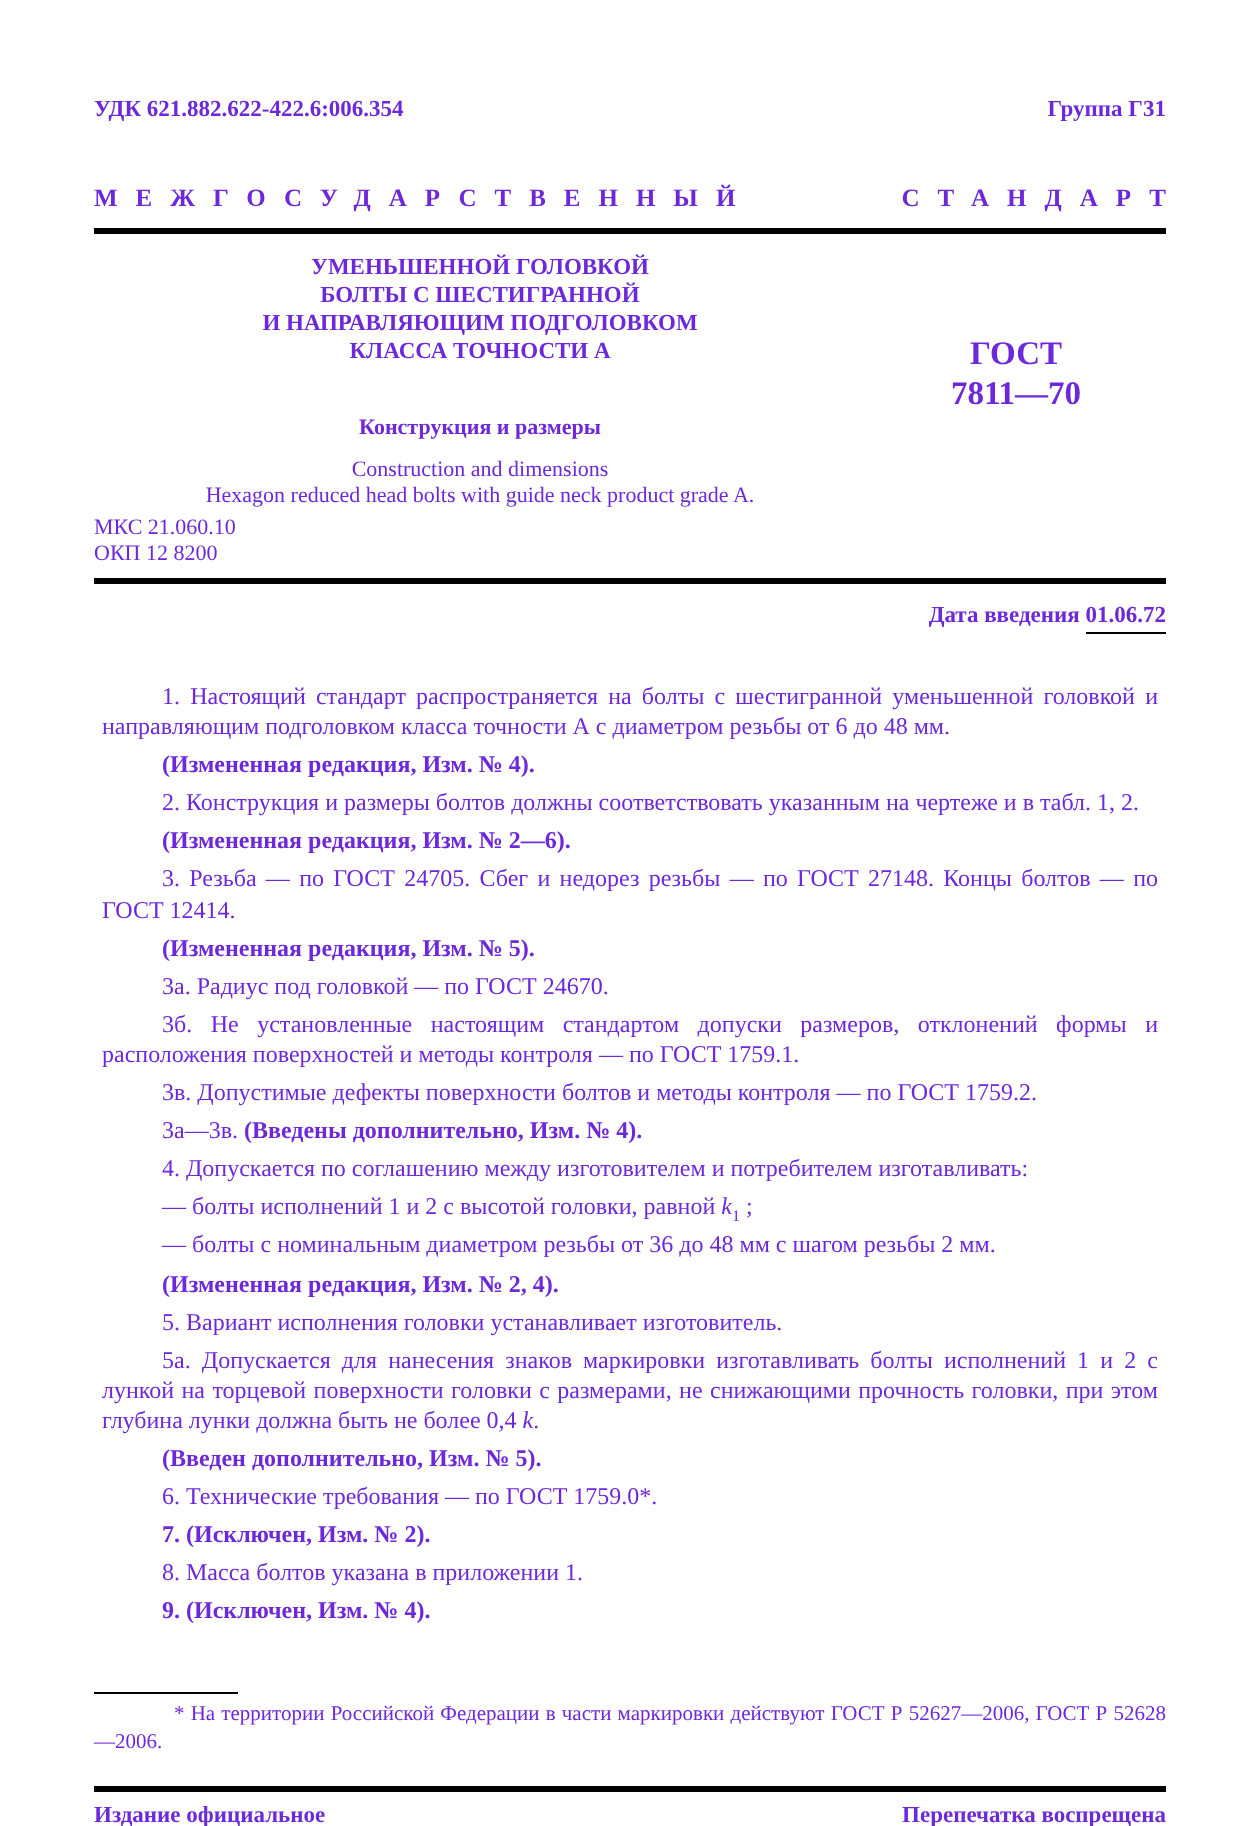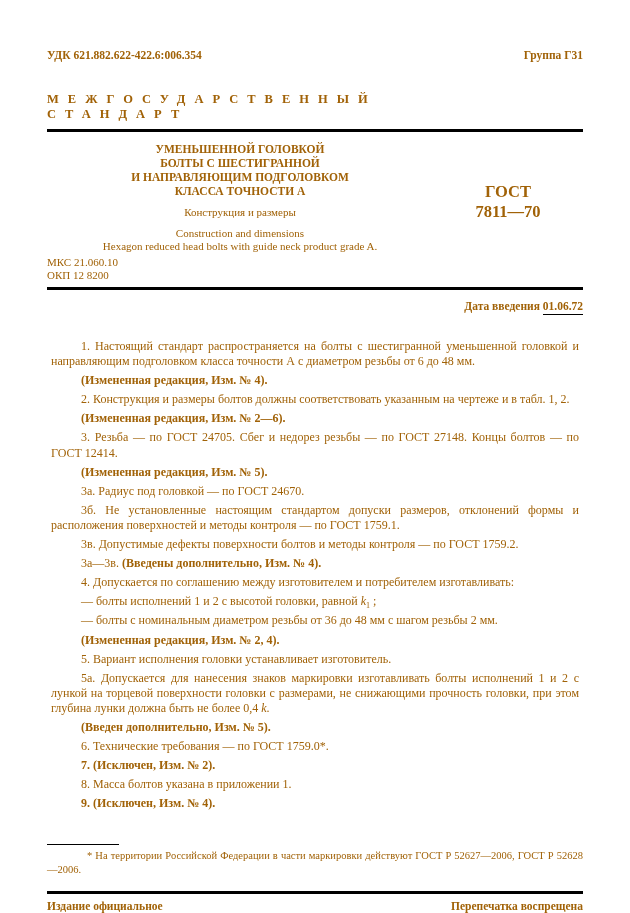--- a/index.html
+++ b/index.html
@@ -1,29 +1,29 @@
 <!DOCTYPE html>
 <html><head>
 <meta charset="utf-8">
 <style>
   html,body{margin:0;padding:0;background:#ffffff;}
   .page{
     width:630px;height:913px;background:#ffffff;box-sizing:border-box;
-    padding:48px 47px 0 47px;color:#a16207;
+    padding:48px 47px 0 47px;color:#6d28d9;
     font-family:"Liberation Serif", serif;position:relative;overflow:hidden;
   }
   .udk-row{display:flex;justify-content:space-between;font-weight:bold;font-size:11.5px;line-height:14px;}
-  .std-head{display:flex;justify-content:space-between;font-weight:bold;font-size:12.5px;line-height:15px;margin-top:30px;flex-direction:column;}
+  .std-head{display:flex;justify-content:space-between;font-weight:bold;font-size:12.5px;line-height:15px;margin-top:30px;}
   .std-head span{letter-spacing:0.72em;margin-right:-0.72em;white-space:nowrap;}
   .rule{height:3px;background:#000;}
   .rule-1{margin-top:7px;}
   .title-section{display:flex;margin-top:10px;}
   .title-center{flex:1;text-align:center;}
   .ru-title{font-weight:bold;font-size:11.5px;line-height:14px;}
-  .subtitle{font-weight:normal;font-size:11px;margin-top:7px;line-height:14px;}
+  .subtitle{font-weight:bold;font-size:11px;margin-top:24px;line-height:14px;}
   .en-title{font-size:11px;line-height:13px;margin-top:8px;}
   .gost-block{width:150px;text-align:center;font-weight:bold;font-size:16.5px;line-height:20px;padding-top:40px;}
   .codes{font-size:11px;line-height:13px;margin-top:3px;}
   .rule-2{margin-top:5px;}
   .date-row{text-align:right;font-weight:bold;font-size:11.5px;margin-top:9px;line-height:14px;}
   .date-value{border-bottom:1.5px solid #000;padding-bottom:2px;}
   .body-text{margin-top:26px;font-size:12px;line-height:15.1px;text-align:justify;}
   .para{margin:4px;text-indent:30px;}
   .b{font-weight:bold;}
   .i{font-style:italic;}

